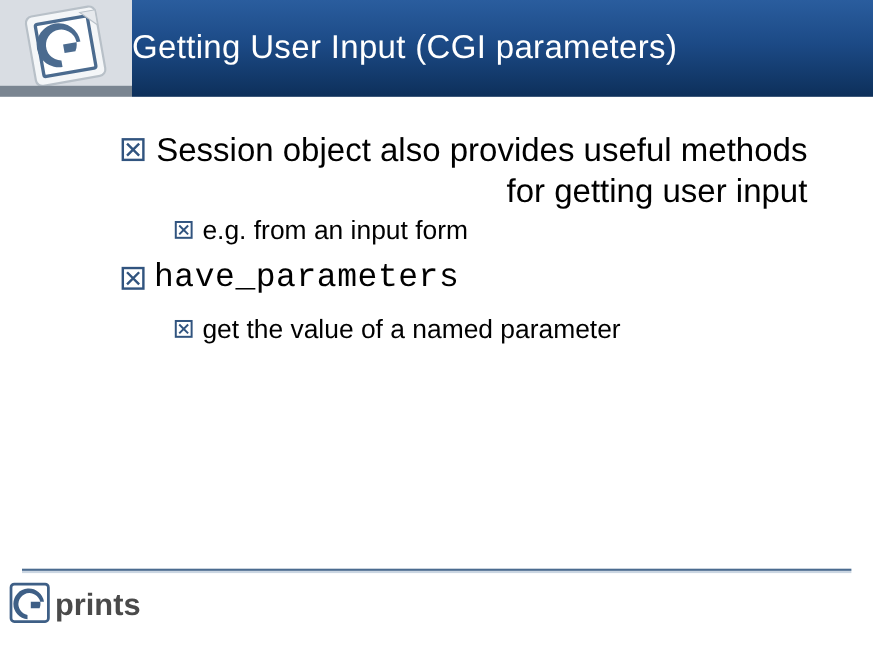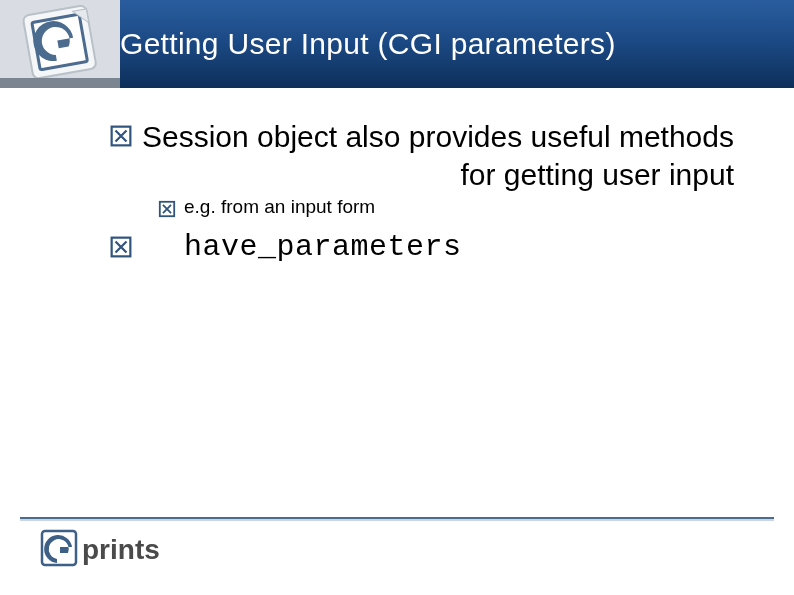--- a/index.html
+++ b/index.html
@@ -53,22 +53,22 @@
     margin-right: 8px;
     margin-top: 4px;
   }
   .bullet-icon.lvl1 { width: 22px; height: 22px; margin-top: 7px; }
   .bullet-icon.lvl2 { width: 18px; height: 18px; margin-top: 5px; }
   .bullet-text {
     color: #000;
     font-size: 30px;
     line-height: 1.25;
   }
-  .bullet-text.sub { font-size: 19px; line-height: 1.25; }
-  .mono { font-family: "Courier New", Courier, monospace; letter-spacing: 0.5px; margin-left: 44px; }
+  .bullet-text.sub { font-size: 24px; line-height: 1.25; }
+  .mono { font-family: "Courier New", Courier, monospace; letter-spacing: 0.5px; }
   .group1 { margin-bottom: 8px; text-align: right; }
   .group2 { margin-top: 10px; margin-bottom: 2px; }
   .group3 { margin-top: 12px; margin-bottom: 2px; }
 
   .footer {
     position: absolute;
     left: 0; right: 0;
     bottom: 18px;
     height: 60px;
   }
@@ -81,21 +81,21 @@
   }
   .footer-line-light {
     position: absolute;
     left: 20px; right: 20px;
     top: 2px;
     height: 2px;
     background: #cbd6e2;
   }
   .footer-logo {
     position: absolute;
-    left: 40px;
+    left: 8px;
     top: 12px;
     text-align: center;
   }
 </style>
 </head>
 <body>
 
 <div class="header">
   <div class="header-icon-box">
     <svg width="120" height="88" viewBox="0 0 120 88">
@@ -137,20 +137,27 @@
     <div class="bullet-row">
       <svg class="bullet-icon lvl1" viewBox="0 0 20 20">
         <rect x="1.5" y="1.5" width="17" height="17" fill="none" stroke="#31547f" stroke-width="2"></rect>
         <path d="M5 5 L15 15 M15 5 L5 15" stroke="#31547f" stroke-width="2"></path>
       </svg>
       <div class="bullet-text mono">have_parameters</div>
     </div>
   </div>
 
   <div class="group3">
+    <div class="bullet-row sub">
+      <svg class="bullet-icon lvl2" viewBox="0 0 20 20">
+        <rect x="2" y="2" width="16" height="16" fill="none" stroke="#31547f" stroke-width="2"></rect>
+        <path d="M5.5 5.5 L14.5 14.5 M14.5 5.5 L5.5 14.5" stroke="#31547f" stroke-width="2"></path>
+      </svg>
+      <div class="bullet-text sub">get the value of a named parameter</div>
+    </div>
   </div>
 
 </div>
 
 <div class="footer">
   <div class="footer-line-dark"></div>
   <div class="footer-line-light"></div>
   <div class="footer-logo">
     <svg width="150" height="42" viewBox="0 0 150 42">
       <rect x="2" y="2" width="34" height="34" rx="3" fill="#fff" stroke="#3e5f86" stroke-width="2.5"></rect>

